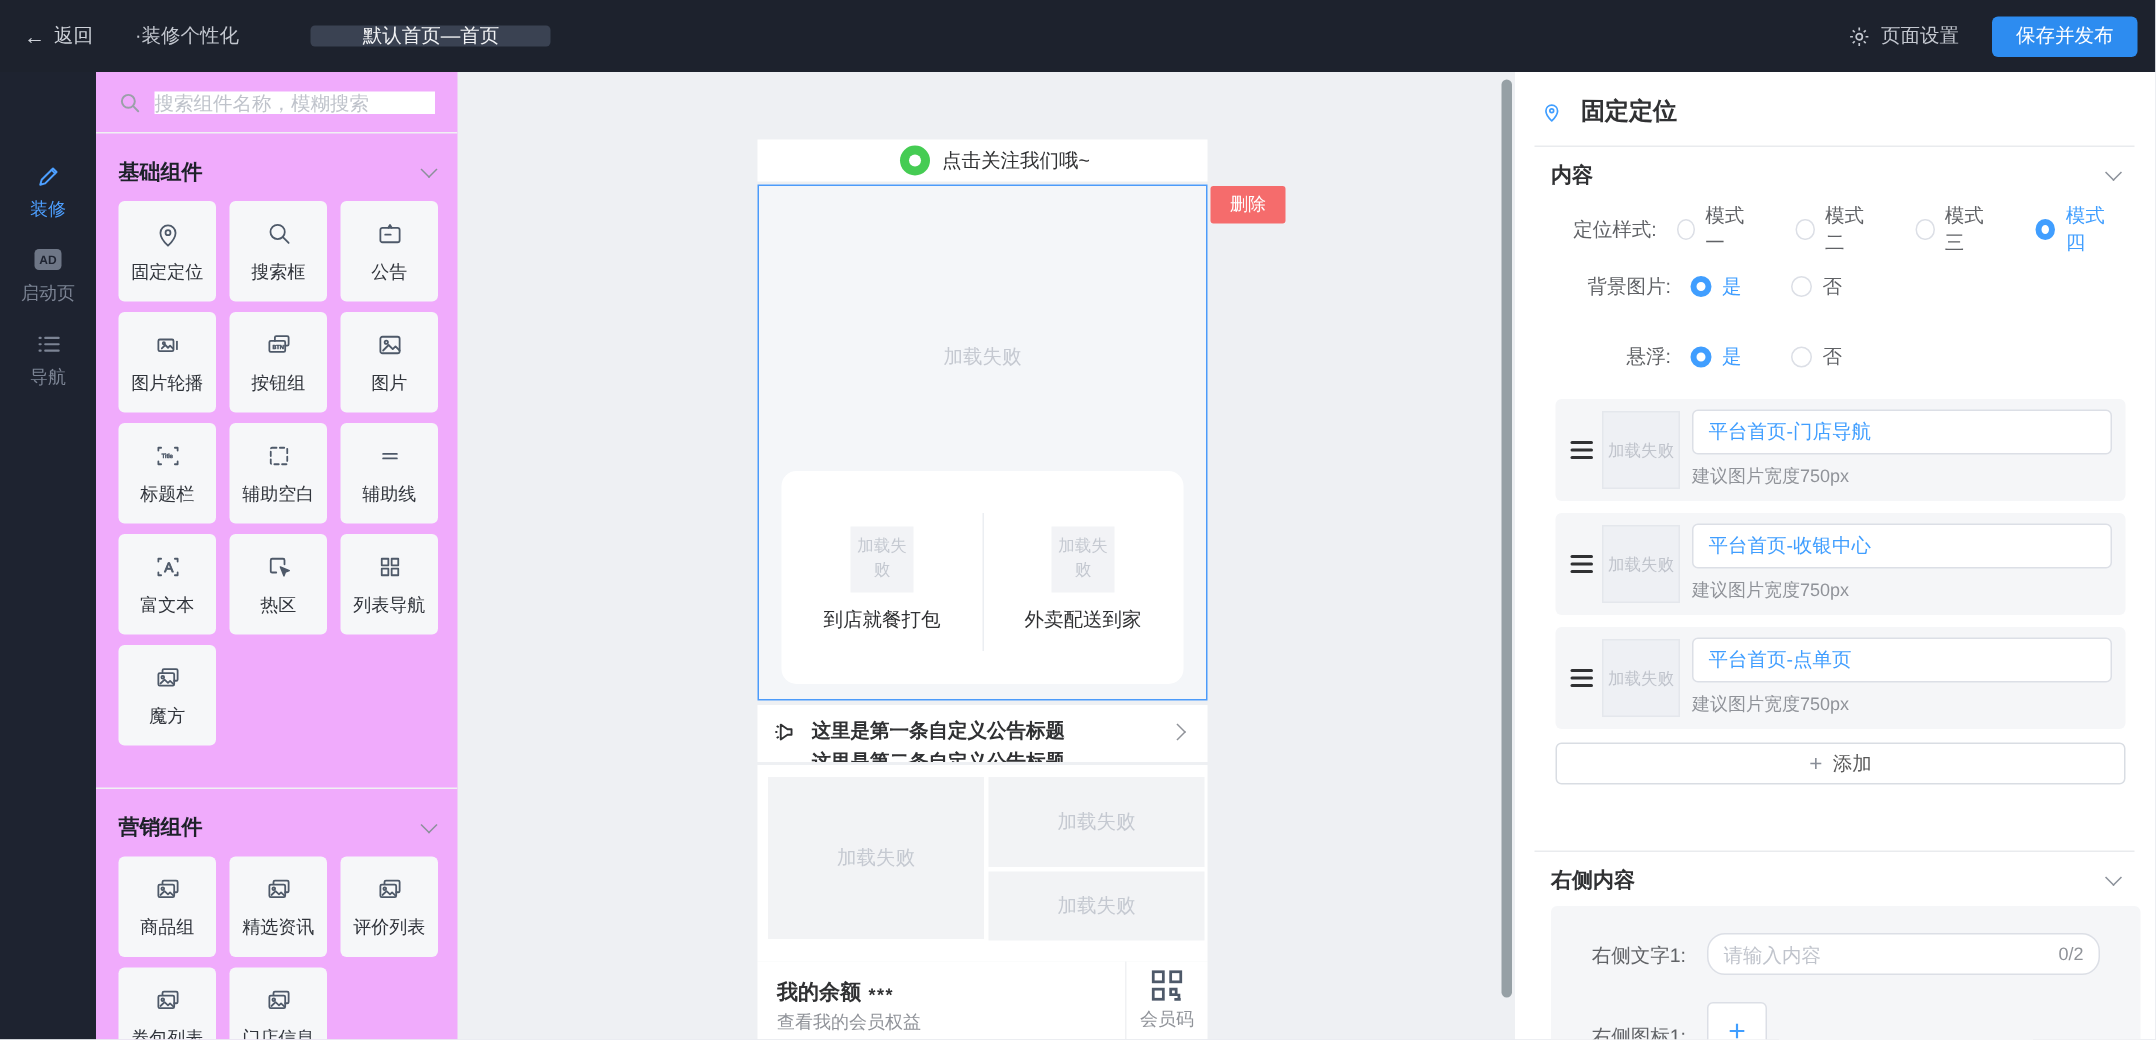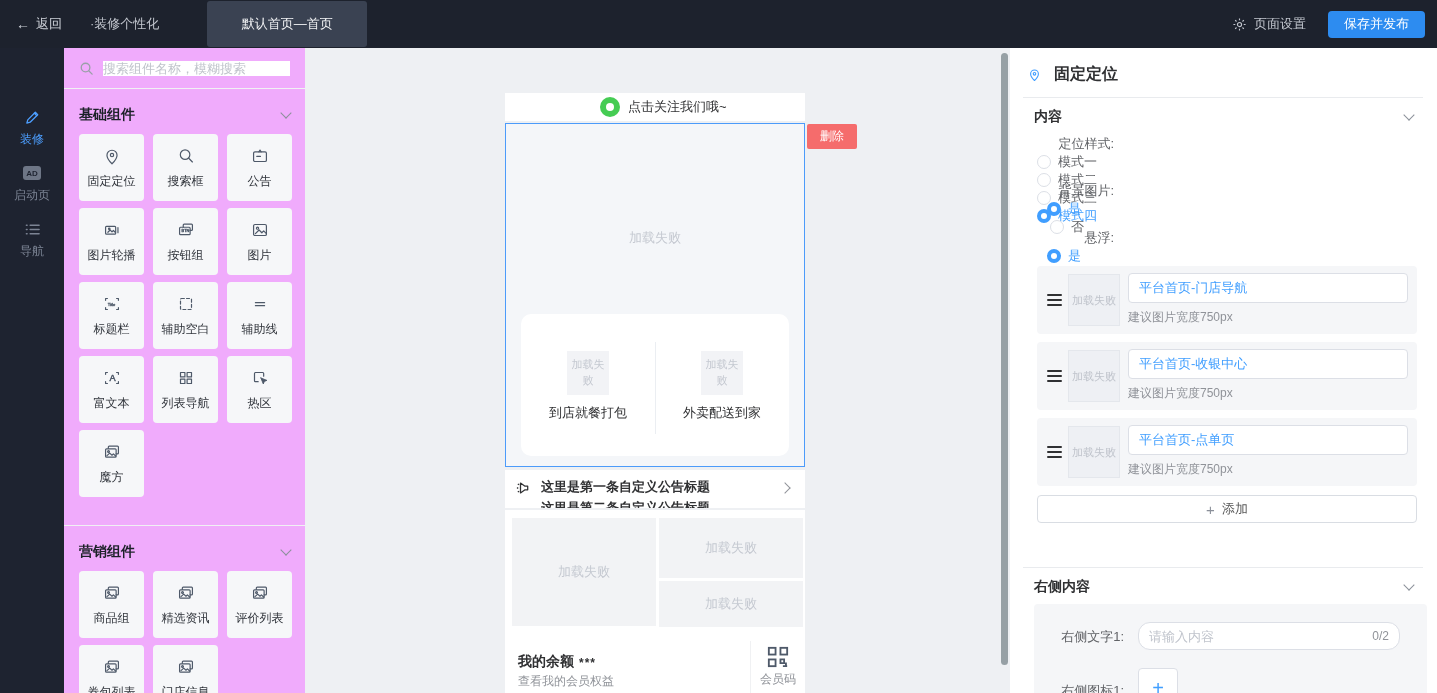--- a/index.html
+++ b/index.html
@@ -5,21 +5,21 @@
   * { margin:0; padding:0; box-sizing:border-box; }
   html,body { background:#e8eaed; }
   body { font-family:"Liberation Sans","DejaVu Sans",sans-serif; }
   .page { position:relative; width:1437px; height:693px; overflow:hidden; background:#eef0f3; }
 
   
   .topbar { position:absolute; left:0; top:0; width:1437px; height:48px; background:#1d222d; display:flex; align-items:center; z-index:30; }
   .tb-back { display:flex; align-items:center; gap:6px; color:#ced2d9; font-size:13px; margin-left:16px; cursor:pointer; }
   .tb-back .arr { font-size:14px; color:#ced2d9; }
   .tb-apptitle { color:#c3c7cf; font-size:13px; margin-left:28px; }
-  .tb-tab { margin-left:48px; height:46px; min-width:160px; padding:0 24px; background:#3a4252; border-radius:3px; color:#f2f3f5; font-size:13px; display:flex; align-items:center; justify-content:center; }
+  .tb-tab { margin-left:48px; height:14px; min-width:160px; padding:0 24px; background:#3a4252; border-radius:3px; color:#f2f3f5; font-size:13px; display:flex; align-items:center; justify-content:center; }
   .tb-right { margin-left:auto; display:flex; align-items:center; gap:22px; margin-right:12px; }
   .tb-settings { display:flex; align-items:center; gap:7px; color:#c3c7cf; font-size:13px; cursor:pointer; }
   .tb-save { height:27px; padding:0 16px; background:#2d8cf0; border:none; border-radius:4px; color:#fff; font-size:13px; display:flex; align-items:center; cursor:pointer; }
 
   
   .rail { position:absolute; left:0; top:48px; width:64px; height:645px; background:#1e2330; padding-top:60px; z-index:20; }
   .rail-item { display:flex; flex-direction:column; align-items:center; gap:5px; margin-bottom:16px; cursor:pointer; }
   .rail-item .rlabel { font-size:12px; color:#7c8494; }
   .rail-item.active .rlabel { color:#4d9fff; }
   .rail-ic { width:18px; height:18px; display:flex; align-items:center; justify-content:center; }
@@ -81,21 +81,21 @@
 
   
   .inspector { position:absolute; left:1010px; top:48px; width:427px; height:645px; background:#fff; z-index:10; }
   .ins-head { position:absolute; left:16px; top:16px; display:flex; align-items:center; gap:11px; }
   .ins-title { font-size:16px; font-weight:bold; color:#303133; }
   .ins-div { position:absolute; left:13px; right:14px; height:1px; background:#e9ebee; }
   .d1 { top:49px; } .d2 { top:519px; }
   .sec-row { position:absolute; left:24px; right:24px; display:flex; align-items:center; justify-content:space-between; cursor:pointer; }
   .sec-row .stitle { font-size:14px; font-weight:bold; color:#303133; }
   .s1 { top:60px; } .s2 { top:530px;font-family:Liberation Serif, serif; }
-  .form-row { position:absolute; left:24px; display:flex; align-items:center;flex-direction:column; }
+  .form-row { position:absolute; left:24px; display:flex; align-items:center; }
   .form-label { width:80px; text-align:right; font-size:13px; color:#606266; margin-right:13px; white-space:nowrap; }
   .radio-opt { display:flex; align-items:center; margin-right:27px; cursor:pointer; }
   .radio-opt.wide { margin-right:33px; }
   .rc { width:14px; height:14px; border-radius:50%; border:1px solid #dcdfe6; background:#fff; }
   .rc.on { border:4px solid #409eff; }
   .rlab { font-size:13px; color:#606266; margin-left:7px; }
   .rlab.sel { color:#409eff; }
 
   .item-card { position:absolute; left:27px; width:380px; height:68px; background:#f5f6f8; border-radius:4px; }
   .drag { position:absolute; left:10px; top:28px; width:15px; height:12px; display:flex; flex-direction:column; justify-content:space-between; cursor:grab; }
@@ -252,34 +252,34 @@
         <span class="clabel">辅助线</span>
       </div>
       <div class="citem">
         <svg viewBox="0 0 24 24">
             <path d="M5 8V6h2M19 8V6h-2M5 16v2h2M19 16v2h-2"></path>
             <text x="9.2" y="15.8" font-size="10" stroke-width="0.6" fill="#4e5969">A</text>
           </svg>
         <span class="clabel">富文本</span>
       </div>
       <div class="citem">
+        <svg viewBox="0 0 24 24">
+            <path d="M16 10V7a1 1 0 00-1-1H7a1 1 0 00-1 1v8a1 1 0 001 1h3"></path>
+            <path d="M13 12l6.5 2.6-2.8 1.1-1.1 2.8L13 12z" fill="#4e5969" stroke-width="1"></path>
+          </svg>
+        <span class="clabel">热区</span>
+      </div>
+      <div class="citem">
         <svg viewBox="0 0 24 24" stroke-width="1.8">
             <rect x="6" y="6" width="4.8" height="4.8"></rect>
             <rect x="13.2" y="6" width="4.8" height="4.8"></rect>
             <rect x="6" y="13.2" width="4.8" height="4.8"></rect>
             <rect x="13.2" y="13.2" width="4.8" height="4.8"></rect>
           </svg>
         <span class="clabel">列表导航</span>
-      </div>
-      <div class="citem">
-        <svg viewBox="0 0 24 24">
-            <path d="M16 10V7a1 1 0 00-1-1H7a1 1 0 00-1 1v8a1 1 0 001 1h3"></path>
-            <path d="M13 12l6.5 2.6-2.8 1.1-1.1 2.8L13 12z" fill="#4e5969" stroke-width="1"></path>
-          </svg>
-        <span class="clabel">热区</span>
       </div>
       <div class="citem">
         <svg viewBox="0 0 24 24">
             <path d="M8 8V6.5a1 1 0 011-1h9a1 1 0 011 1V13a1 1 0 01-1 1h-1.5"></path>
             <rect x="5" y="8.5" width="11.5" height="9" rx="1"></rect>
             <circle cx="8.2" cy="11.5" r="1"></circle>
             <path d="M6.5 16l3-2.8 2.5 2.3 1.5-1.4 2.5 2.3"></path>
           </svg>
         <span class="clabel">魔方</span>
       </div>

